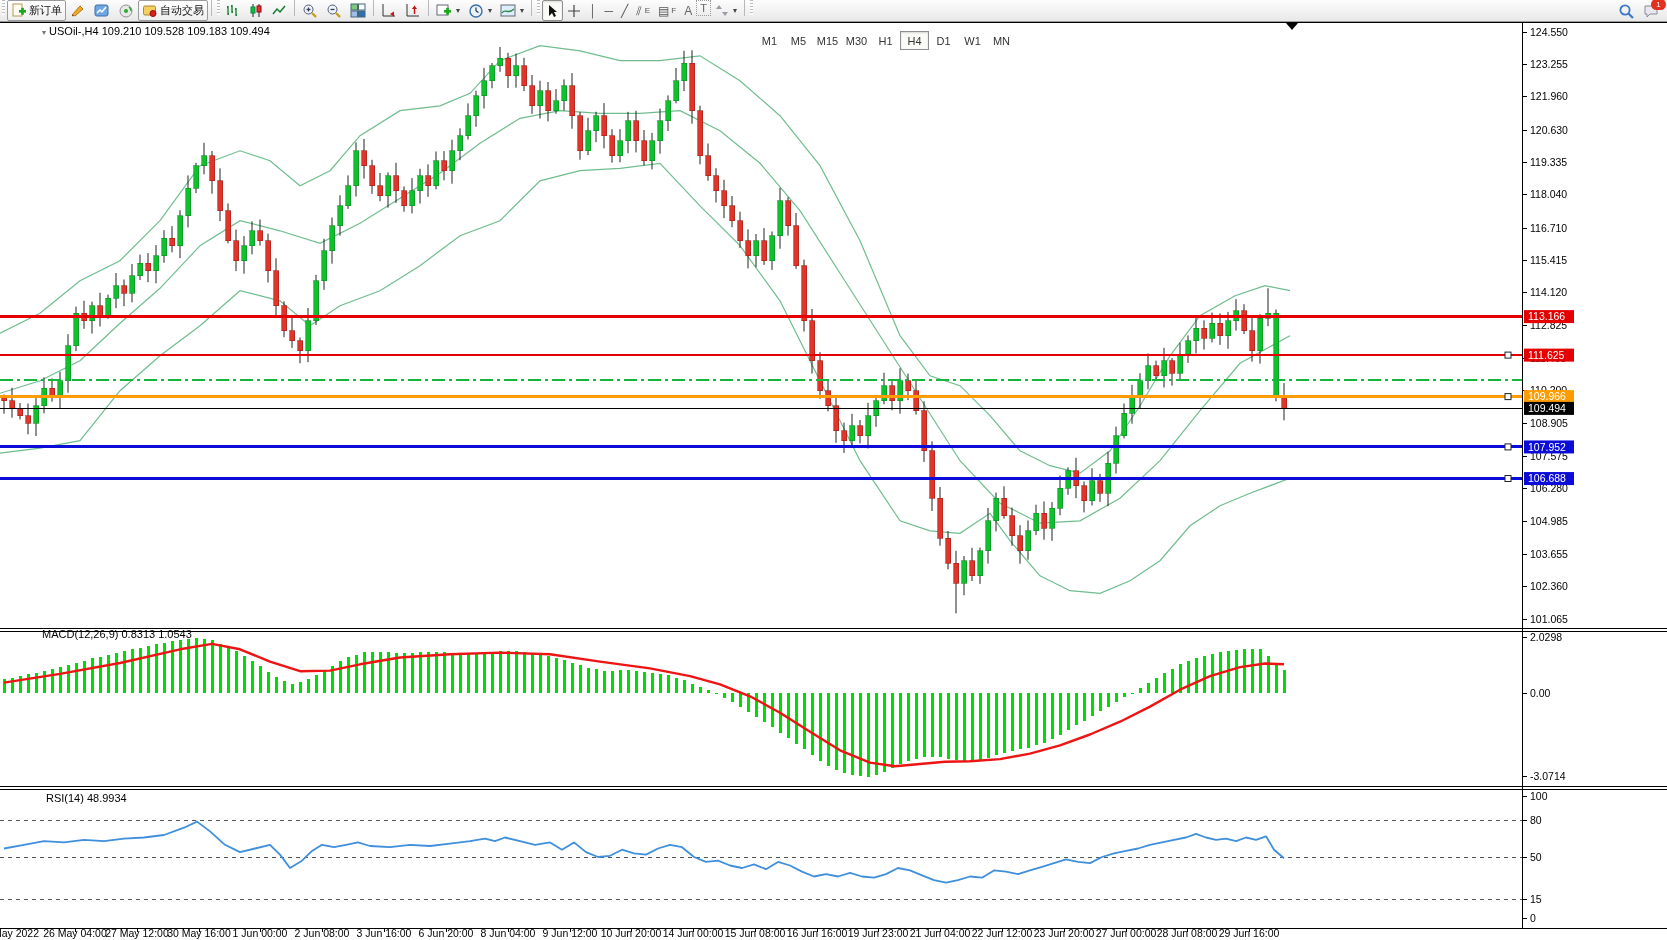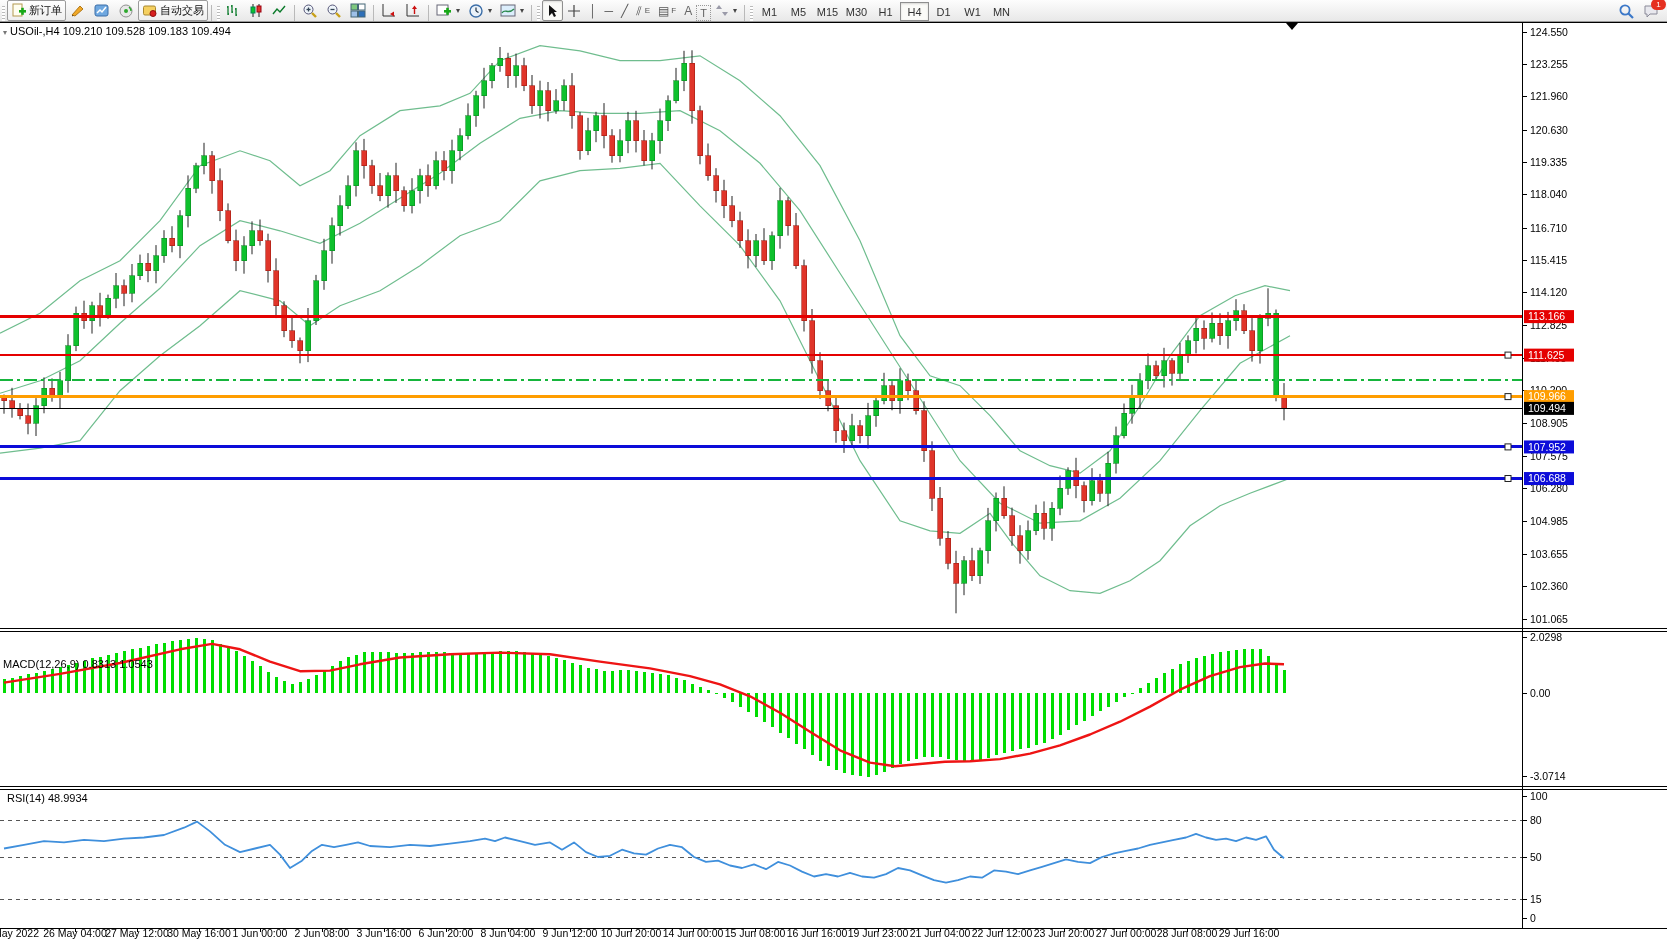--- a/index.html
+++ b/index.html
@@ -1,36 +1,36 @@
 <!DOCTYPE html>
 <html><head>
 <meta charset="utf-8">
 <style>
   html,body{margin:0;padding:0;width:1667px;height:940px;overflow:hidden;background:#fff;
     font-family:"Liberation Sans",sans-serif;-webkit-font-smoothing:none;}
   
-  #toolbar{position:absolute;left:0;top:0;width:1667px;height:21px;display:flex;align-items:flex-end;
+  #toolbar{position:absolute;left:0;top:0;width:1667px;height:21px;display:flex;align-items:flex-start;
     background:linear-gradient(#fdfdfd,#e8e8e8);border-bottom:1px solid #9a9a9a;z-index:50;}
   .grip{width:3px;height:15px;margin:0 2px;background:repeating-linear-gradient(#bbb 0 1px,#fff 1px 3px);}
   .sep{width:1px;height:16px;background:#b9b9b9;margin:0 3px;}
   .tbtn{height:19px;display:inline-flex;align-items:center;gap:3px;padding:0 3px;font-size:11px;color:#111;
     border:1px solid transparent;white-space:nowrap;}
   .raised{border:1px solid #9b9b9b;background:linear-gradient(#ffffff,#efefef);border-radius:2px;}
   .pressed{border:1px solid #8f8f8f;background:#fafaf7;box-shadow:inset 0 1px 2px rgba(0,0,0,.12);border-radius:2px;}
   .tf{width:27px;height:17px;display:inline-flex;align-items:center;justify-content:center;
     font-size:11px;color:#333;border:1px solid transparent;margin-top:31px;}
   .tf.on{border:1px solid #8f8f8f;background:#fbfbf8;box-shadow:inset 0 1px 2px rgba(0,0,0,.15);}
   .caret{font-size:8px;color:#444;margin-left:1px;}
   .glyph{font-size:12px;color:#555;line-height:1;}
   .right-icons{position:absolute;right:4px;top:1px;display:flex;align-items:center;}
   .badge{position:absolute;right:-4px;top:-3px;min-width:11px;height:11px;border-radius:6px;background:#e53020;
     color:#fff;font-size:8px;display:flex;align-items:center;justify-content:center;padding:0 2px;}
   .ico{display:inline-block;vertical-align:middle;}
   
-  .ovl{position:absolute;font-size:11px;color:#000;z-index:10;white-space:nowrap;}
+  .ovl{position:absolute;font-size:11px;color:#000;z-index:10;white-space:nowrap;margin-left:39px;}
   #chart-svg{position:absolute;left:0;top:0;z-index:1;}
 </style>
 </head>
 <body>
 
 <div id="toolbar">
   <div class="grip"></div>
 
   <div class="tbtn raised">
     <svg class="ico" width="15" height="15" viewBox="0 0 15 15">
@@ -885,14 +885,14 @@
       <text x="1187" y="937" fill="#000000" font-size="10.5px" text-anchor="middle">28 Jun 08:00</text>
       <line x1="1249" y1="928" x2="1249" y2="932" stroke="#000" shape-rendering="crispEdges"></line>
       <text x="1249" y="937" fill="#000000" font-size="10.5px" text-anchor="middle">29 Jun 16:00</text>
     </g>
   </svg>
 
 <div class="ovl" style="left:3px;top:25px">
   <span style="color:#777;font-size:8px">▾</span>
   <span>USOil-,H4  109.210 109.528 109.183 109.494</span>
 </div>
-<div class="ovl" style="left:3px;top:658px">MACD(12,26,9) 0.8313 1.0543</div>
+<div class="ovl" style="left:3px;top:628px">MACD(12,26,9) 0.8313 1.0543</div>
 <div class="ovl" style="left:7px;top:792px">RSI(14) 48.9934</div>
 
 </body></html>

